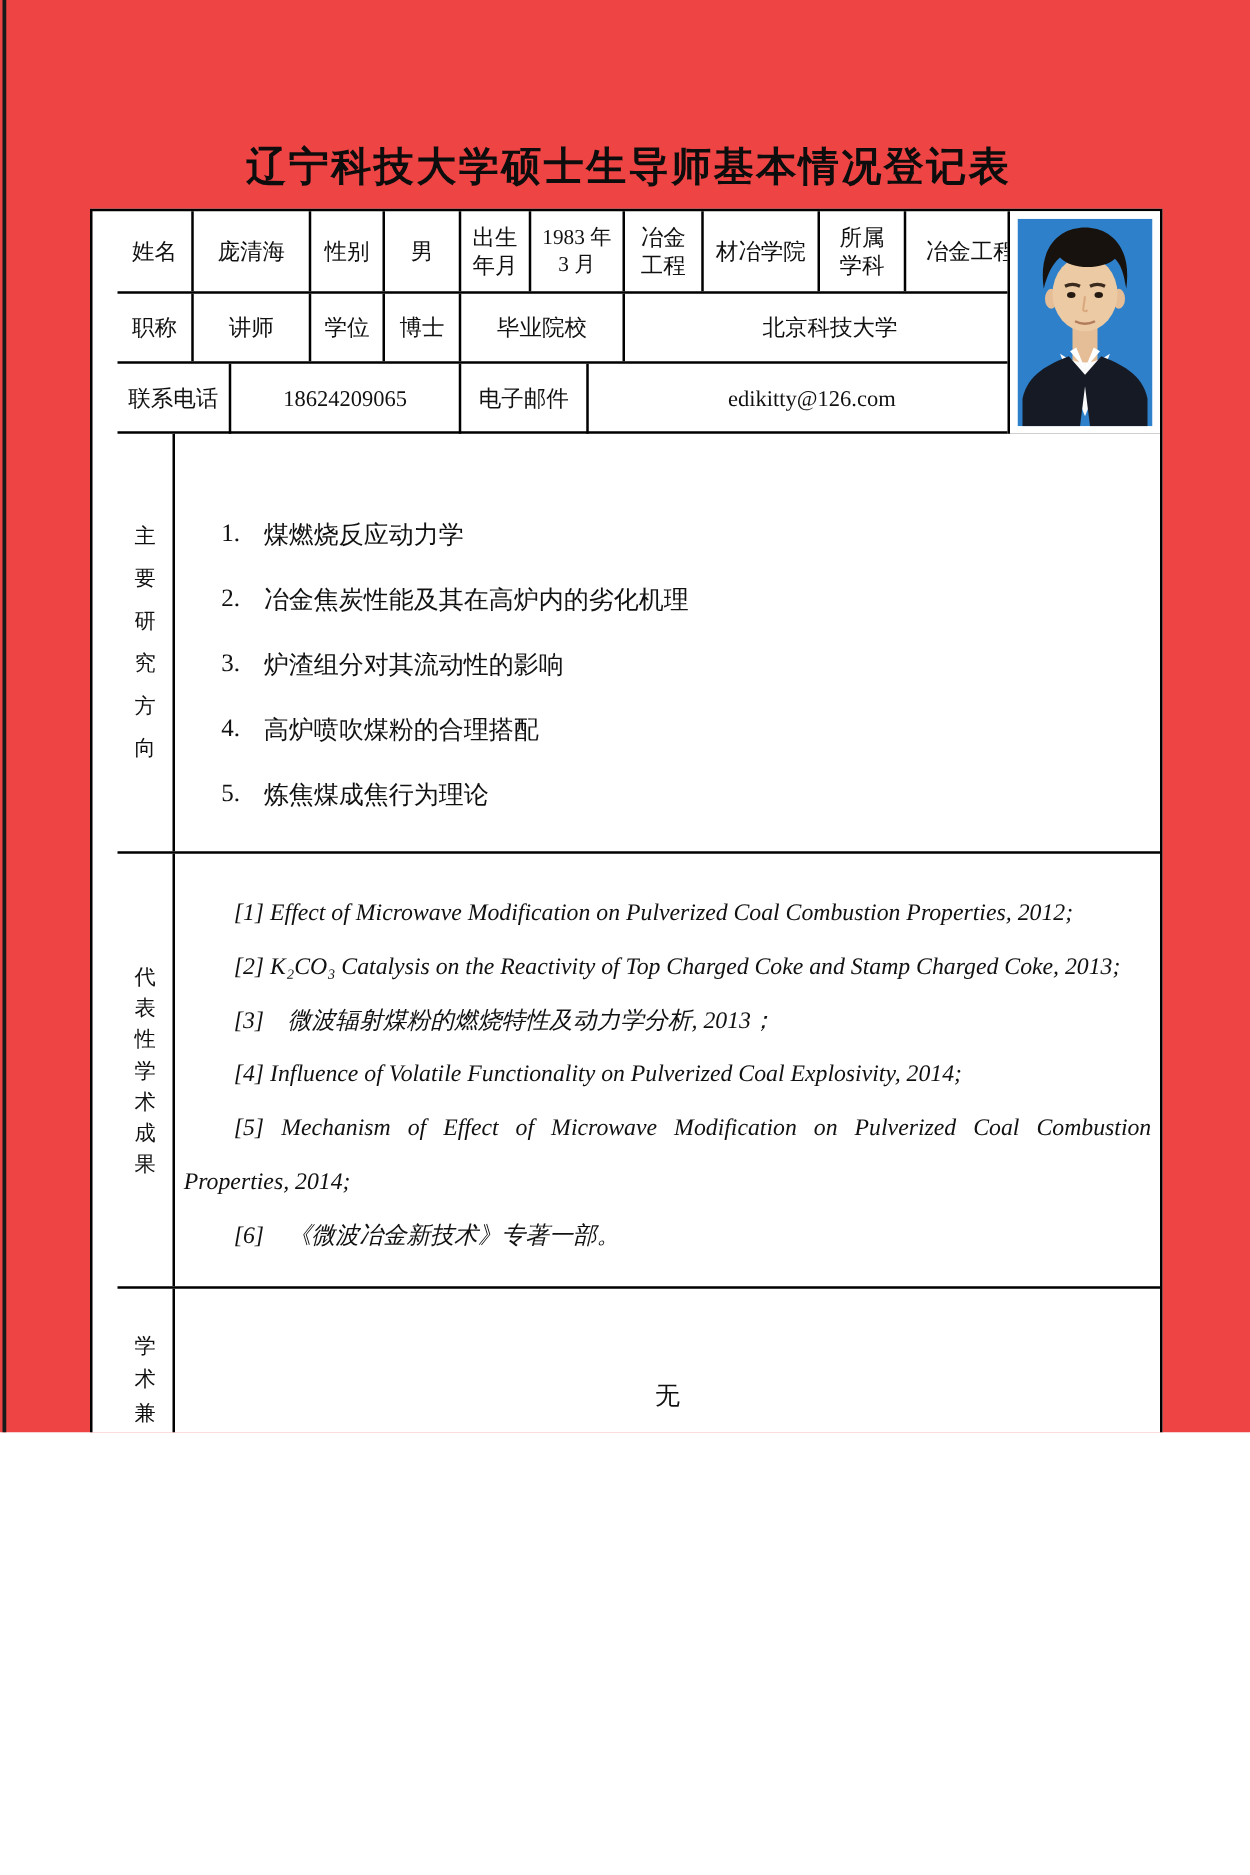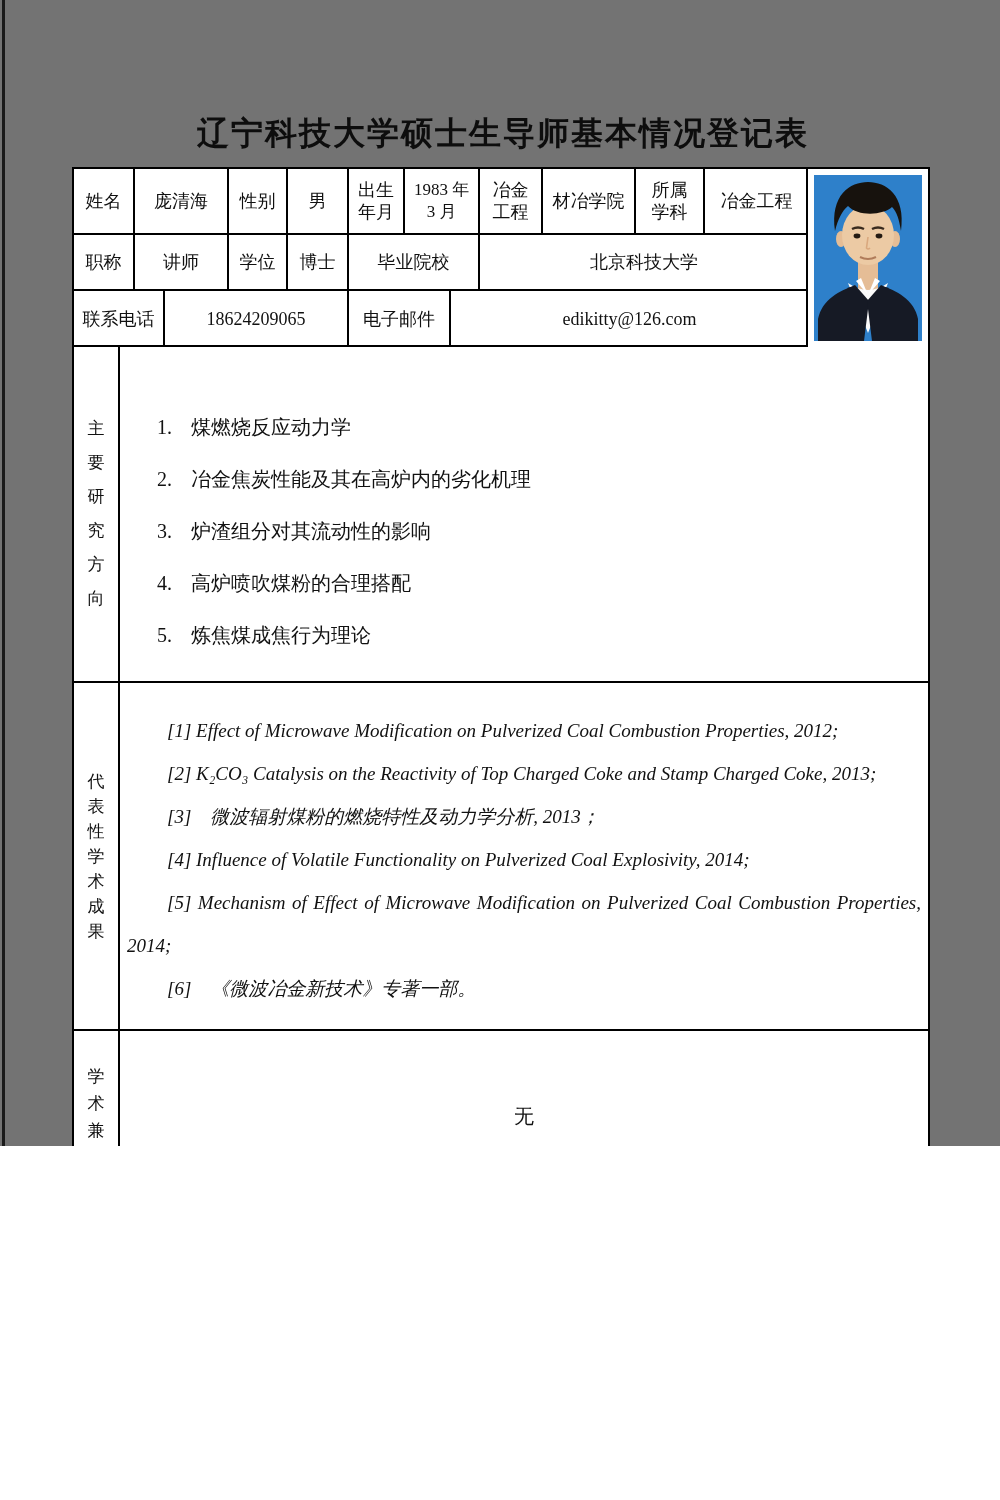--- a/index.html
+++ b/index.html
@@ -1,29 +1,29 @@
 <!DOCTYPE html>
 <html><head>
 <meta charset="utf-8">
 <style>
   * { margin:0; padding:0; box-sizing:border-box; }
   html,body { background:#ffffff; }
   .page {
-    position:relative; width:1000px; height:1146px; background:#737373;
+    position:relative; width:1000px; height:1146px; background:#ef4444;
     font-family:"Liberation Serif","DejaVu Serif",serif; color:#111;
     overflow:hidden;
   }
   .edge-line { position:absolute; left:2px; top:0; width:3px; height:1500px; background:#1a1a1a; }
   .doc-title {
     position:absolute; top:112px; left:0; width:1006px; text-align:center;
     font-size:32px; font-weight:bold; letter-spacing:2px; color:#0d0d0d;
   }
   .form-table {
     position:absolute; left:72px; top:167px; width:858px;
-    border:2px solid #000; background:#fff;
+    border:2px solid #000; background:#fff;padding-left:20px;
   }
   
   .top-block { position:relative; height:178px; border-bottom:2px solid #000; }
   .rows-area { width:734px; height:178px; }
   .trow { display:flex; border-bottom:2px solid #000; }
   .trow.r1 { height:66px; }
   .trow.r2 { height:56px; }
   .trow.r3 { height:56px; border-bottom:none; }
   .cell {
     display:flex; align-items:center; justify-content:center; text-align:center;

